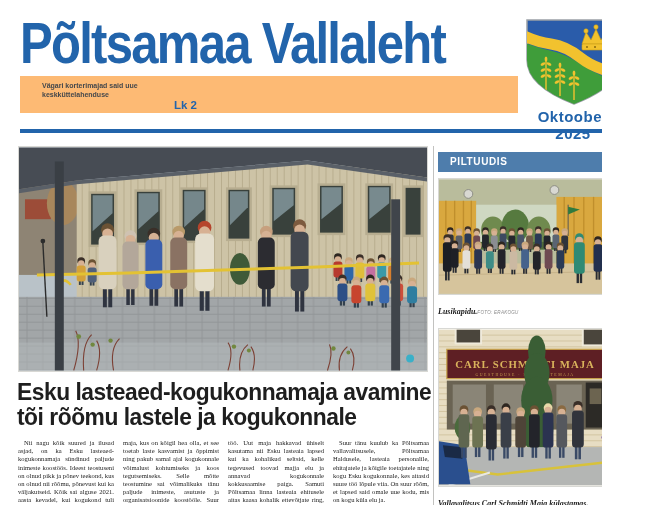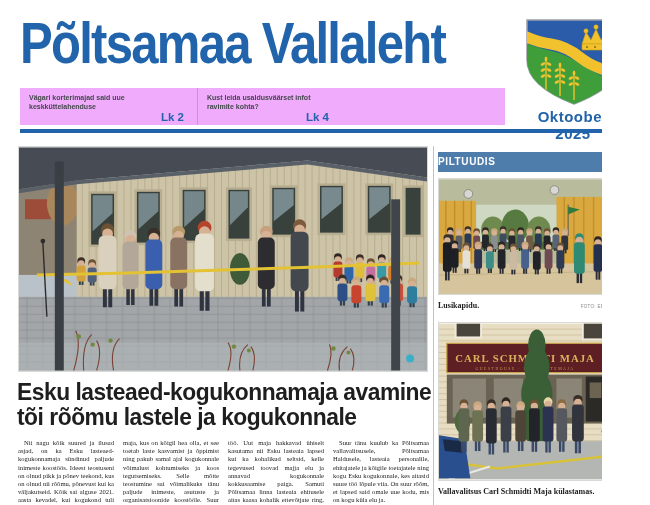--- a/index.html
+++ b/index.html
@@ -6,22 +6,22 @@
   .page{position:relative;width:602px;height:505px;background:#fff;overflow:hidden;
         font-family:"Liberation Sans",sans-serif;}
   
   .masthead-title{position:absolute;left:20px;top:12px;width:520px;height:64px;
      color:#2264ab;font-size:57px;font-weight:800;line-height:62px;letter-spacing:-2px;
      transform:scaleX(.86);transform-origin:left center;white-space:nowrap;}
   .crest{position:absolute;left:524px;top:18px;width:100px;height:88px;}
   .issue-date{position:absolute;left:522px;top:108px;width:102px;text-align:center;
      color:#2264ab;font-size:15px;font-weight:600;letter-spacing:.5px;}
   
-  .teasers{position:absolute;left:20px;top:88px;width:485px;height:37px;
-     background:#f0abfc;display:flex;}
+  .teasers{position:absolute;left:20px;top:76px;width:485px;height:37px;
+     background:#fdba74;display:flex;padding-left:13px;}
   .teaser{position:relative;padding:5px 10px 3px 9px;box-sizing:border-box;}
   .teaser+.teaser{border-left:1px solid #8fb2d3;}
   .t1{width:177px}.t2{width:163px}.t3{width:145px}
   .teaser-text{font-size:7px;font-weight:bold;color:#44484c;line-height:9px;}
   .page-ref{position:absolute;right:13px;bottom:2px;color:#2264ab;
      font-size:11.5px;font-weight:800;}
   .blue-rule{position:absolute;left:20px;top:129px;width:600px;height:4px;background:#2264ab;}
   
   .main-photo{position:absolute;left:18px;top:146px;width:410px;height:226px;
      border:1px solid #d8d8d4;box-sizing:border-box;}
@@ -31,23 +31,23 @@
   .body-cols{position:absolute;left:18px;top:439px;width:411px;height:66px;
      display:flex;gap:9px;overflow:hidden;}
   .body-col{flex:1;font-family:"Liberation Serif",serif;font-size:6.6px;
      line-height:8.2px;color:#1c1c1c;text-align:justify;}
   .body-col p{margin:0;}
   .body-col p.indent{text-indent:6px;}
   .divider-v{position:absolute;left:433px;top:146px;width:1px;height:359px;background:#c2c2c0;}
   
   .sidebar{position:absolute;left:438px;top:152px;width:184px;}
   .sb-header{height:20px;background:#4e7dac;color:#fff;font-size:10px;font-weight:bold;
-     letter-spacing:.6px;line-height:20px;padding-left:0;}
+     letter-spacing:.6px;line-height:20px;padding-left:12px;}
   .sb-photo{display:block;margin-top:6px;border:1px solid #d8d8d4;box-sizing:border-box;}
-  .sb-caption-row{display:flex;justify-content:space-between;align-items:baseline;margin-top:6px;}
+  .sb-caption-row{display:flex;justify-content:flex-start;align-items:baseline;margin-top:12px;font-style:italic;}
   .sb-caption{font-family:"Liberation Serif",serif;font-size:8px;font-weight:bold;color:#222;}
   .sb-credit{font-size:4.5px;color:#8a8a8a;letter-spacing:.3px;}
   .sb-gap{height:6px;}
 </style>
 </head>
 <body>
 
 <div class="page">
 
   <div class="masthead-title">Põltsamaa Vallaleht</div>
@@ -108,24 +108,20 @@
       </g>
     </g>
   </svg>
 
   <div class="issue-date">Oktoober 2025</div>
 
   <div class="teasers">
     <div class="teaser t1">
       <div class="teaser-text">Vägari korterimajad said uue keskküttelahenduse</div>
       <div class="page-ref">Lk 2</div>
-    </div>
-    <div class="teaser t3">
-      <div class="teaser-text">Kust leida usaldusväärset infot ravimite kohta?</div>
-      <div class="page-ref">Lk 4</div>
     </div>
   </div>
   <div class="blue-rule"></div>
 
   <svg class="main-photo" viewBox="0 0 410 224">
     <defs>
       <pattern id="planks" width="7" height="12" patternUnits="userSpaceOnUse">
         <rect width="7" height="12" fill="#cdc3a6"></rect>
         <line x1="0.5" y1="0" x2="0.5" y2="12" stroke="#b8ad8e" stroke-width="1"></line>
       </pattern>

